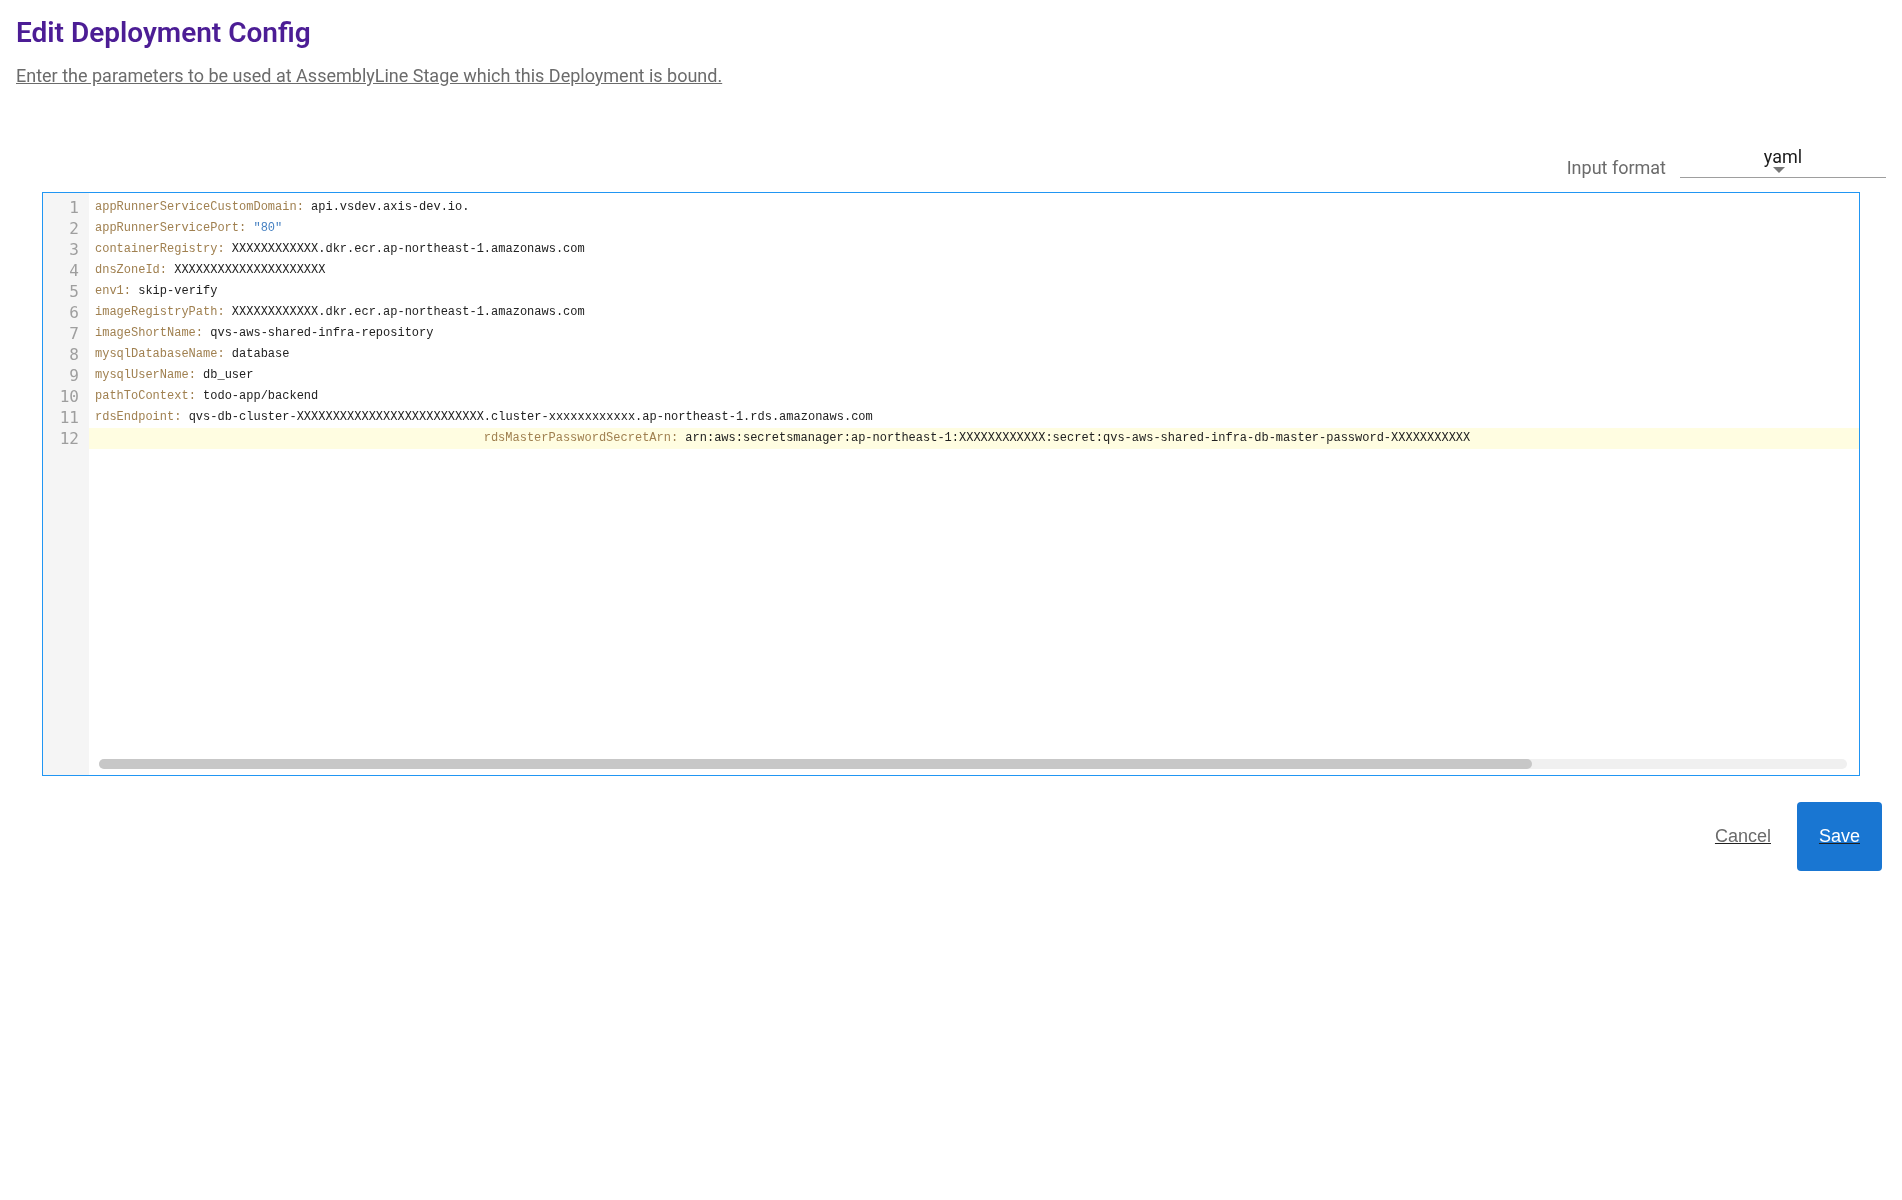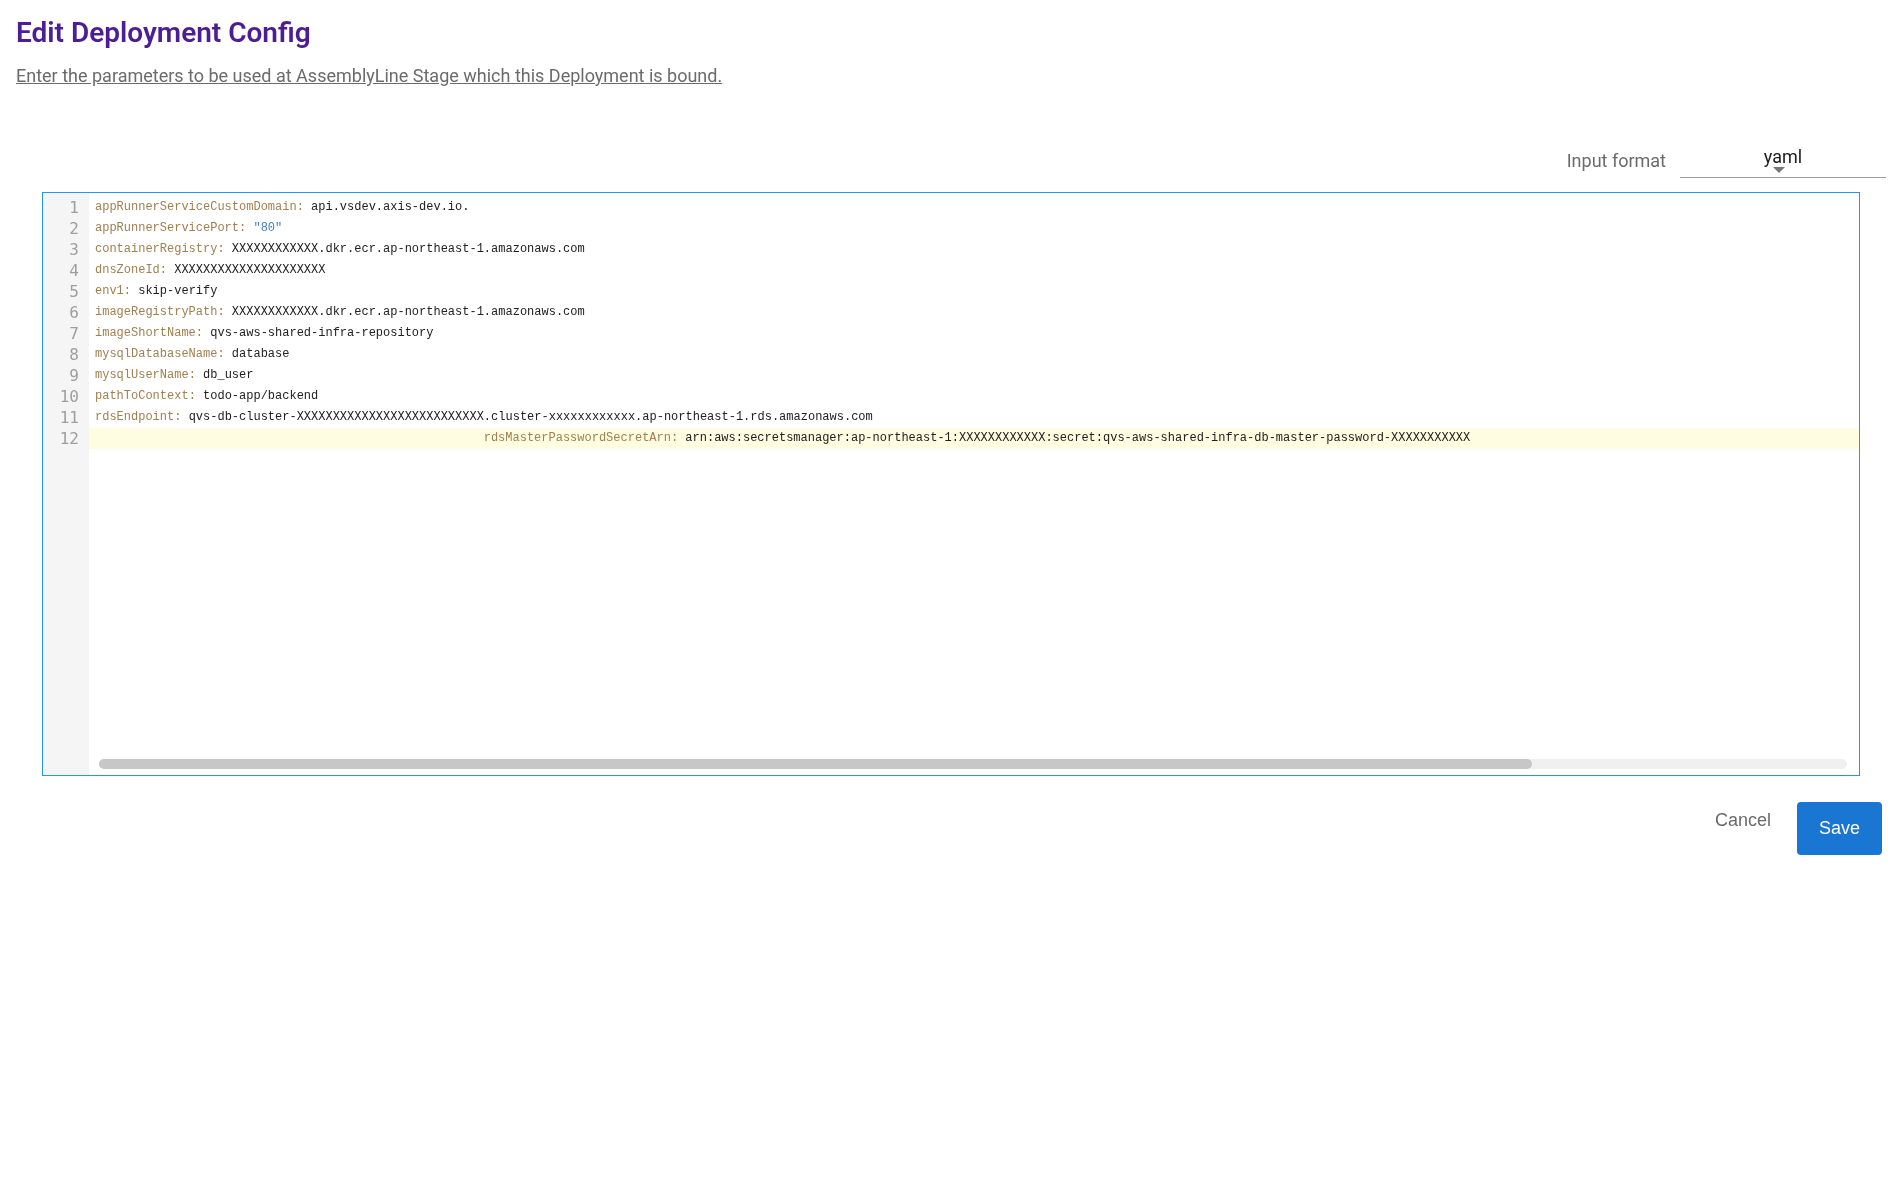--- a/index.html
+++ b/index.html
@@ -18,21 +18,21 @@
   }
   .page-subtitle {
     font-size: 18px;
     color: #6b6b6b;
     margin: 0 0 56px 0;
     text-decoration: underline;
   }
   .format-row {
     display: flex;
     justify-content: flex-end;
-    align-items: center;
+    align-items: flex-end;
     margin-bottom: 14px;
     padding-right: 0;
   }
   .format-label {
     font-size: 18px;
     color: #6b6b6b;
     margin-right: 14px;
   }
   .format-select {
     position: relative;
@@ -115,40 +115,41 @@
     left: 0;
     top: 0;
     height: 10px;
     width: 82%;
     background: #c7c7c7;
     border-radius: 5px;
   }
   .actions {
     display: flex;
     justify-content: flex-end;
-    align-items: flex-start;
+    align-items: center;
     gap: 18px;
     margin-top: 26px;
     padding-right: 4px;
+    text-decoration: underline;
   }
   .btn-cancel {
     background: none;
     border: none;
     font-size: 18px;
     color: #6b6b6b;
     cursor: pointer;
     padding: 8px 8px;
   }
   .btn-save {
     background: #1976d2;
     color: #fff;
     border: none;
     border-radius: 4px;
     font-size: 18px;
-    padding: 16px 22px;
+    padding: 24px 22px;
     cursor: pointer;
   }
 </style>
 </head>
 <body>
 
 <h1 class="page-title">Edit Deployment Config</h1>
 <p class="page-subtitle">Enter the parameters to be used at AssemblyLine Stage which this Deployment is bound.</p>
 
 <div class="format-row">

